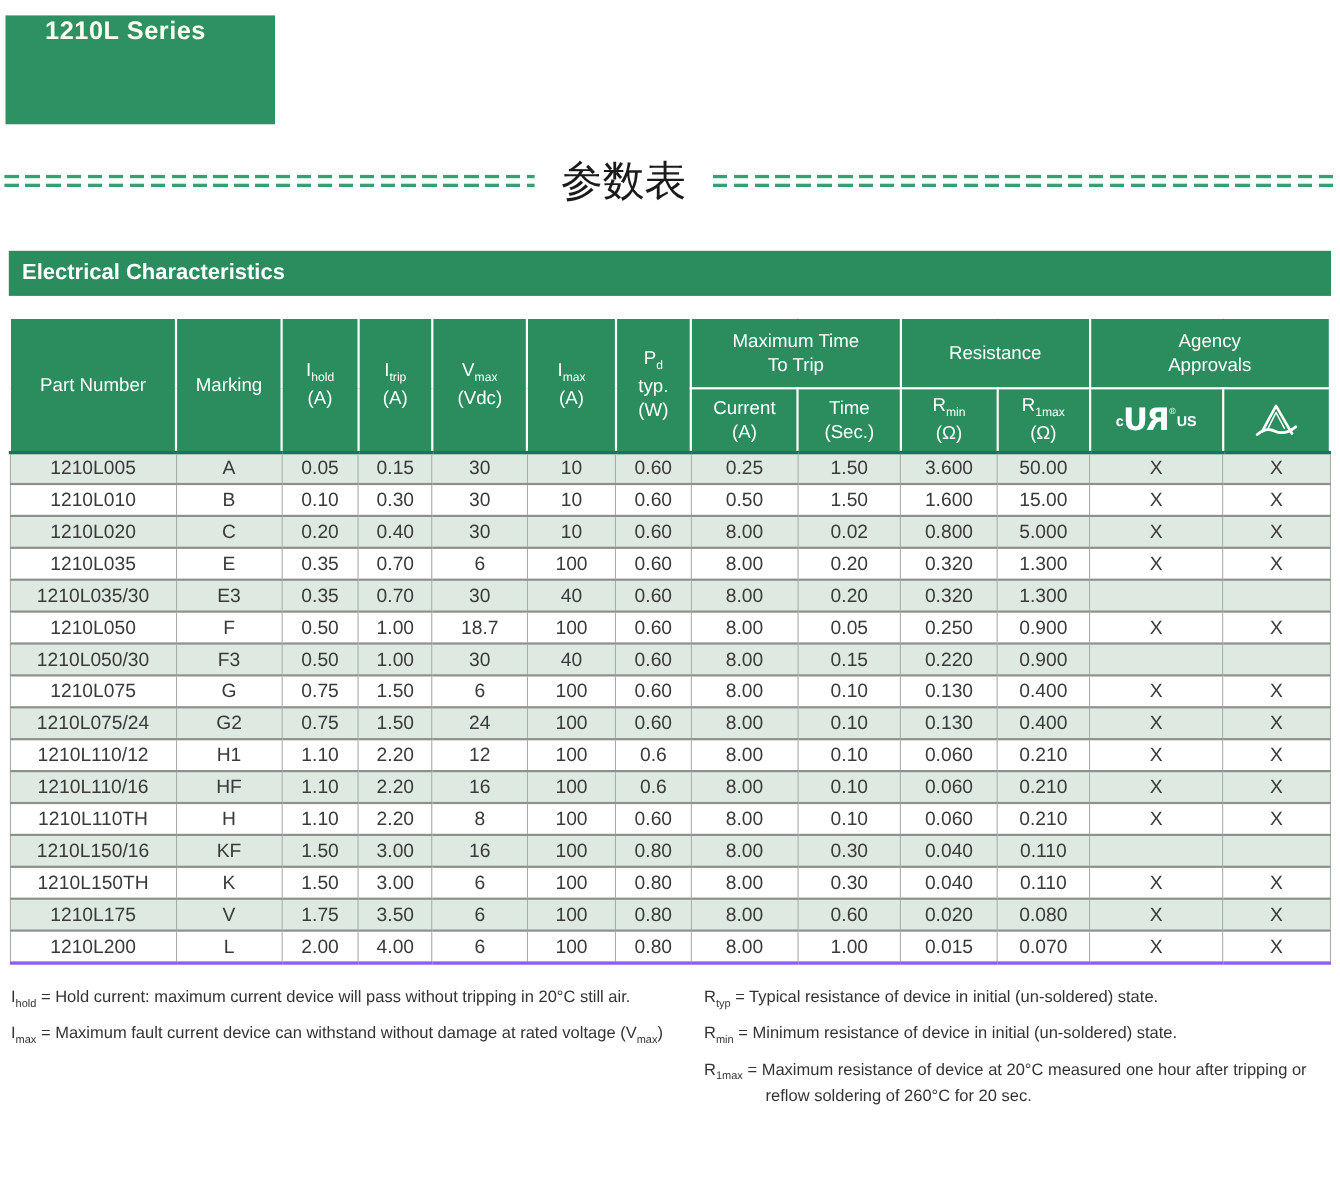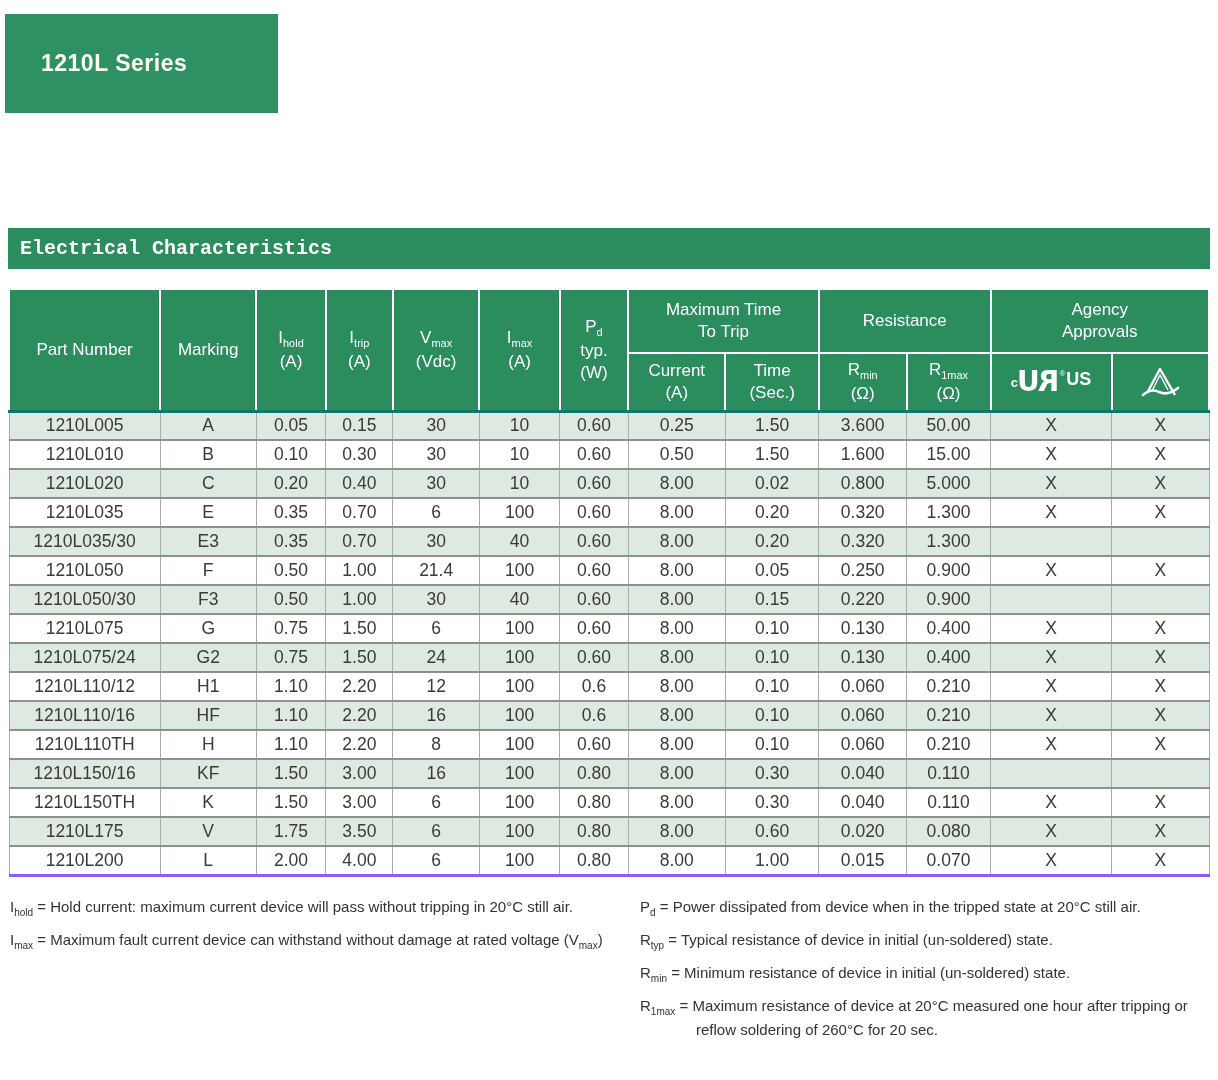--- a/index.html
+++ b/index.html
@@ -4,22 +4,22 @@
 <style>
   * { margin:0; padding:0; box-sizing:border-box; }
   html,body { background:#ffffff; }
   .page {
     position:relative; width:1218px; height:1080px; background:#ffffff;
     font-family:"Liberation Sans", sans-serif; color:#2f2f2f; overflow:hidden;
   }
 
   
   .banner {
-    position:absolute; left:5px; top:14px; width:273px; height:99px;
-    background:#2e9164; display:flex; align-items:center;
+    position:absolute; left:5px; top:14px; width:245px; height:99px;
+    background:#2e9164; display:flex; align-items:flex-start;
   }
   .banner-text { color:#fdfdf2; font-weight:bold; font-size:23px; padding-left:36px; letter-spacing:0.5px; }
 
   
   .title-band {
     position:absolute; left:4px; right:0; top:138px; height:52px;
     display:flex; align-items:center;
   }
   .dash-rule {
     height:11px;
@@ -35,21 +35,21 @@
   .cn-title {
     flex:0 0 auto; padding:0 24px; font-family:"DejaVu Serif", serif;
     font-size:38px; color:#1a1a1a; line-height:1;
   }
 
   
   .section-bar {
     position:absolute; left:8px; top:228px; width:1202px; height:41px;
     background:#2b8c5e; display:flex; align-items:center;
   }
-  .section-bar span { color:#ffffff; font-weight:bold; font-size:20px; padding-left:12px;font-family:Liberation Mono, monospace; }
+  .section-bar span { color:#ffffff; font-weight:bold; font-size:20px; padding-left:12px; }
 
   
   .tbl-wrap { position:absolute; left:8px; top:288px; width:1202px; }
   table { border-collapse:collapse; table-layout:fixed; width:1202px; }
 
   thead th {
     background:#2b8c5e; color:#ffffff; font-weight:normal;
     border:2px solid #ffffff; text-align:center; vertical-align:middle;
     font-size:17px; line-height:1.3; padding:4px 2px;
   }
@@ -65,41 +65,46 @@
   tbody tr:nth-child(odd) td { background:#dde9e1; }
   tbody tr:first-child td { border-top:3px solid #0f766e; }
   tbody tr:last-child  td { border-bottom:3px solid #8b5cf6; }
 
   
   .ul-wrap { display:inline-flex; align-items:flex-end; justify-content:center; color:#fff; }
   .ul-c  { font-size:13px; font-weight:bold; margin-right:1px; transform:translateY(-2px); }
   .ul-ru { display:inline-block; transform:scaleX(-1); font-weight:bold; font-size:28px;
            letter-spacing:-2px; line-height:0.9; font-family:"DejaVu Sans", sans-serif; }
   .ul-reg { font-size:8px; transform:translateY(-14px); }
-  .ul-us { font-size:18px; font-weight:bold; margin-left:1px; transform:translateY(-2px); }
+  .ul-us { font-size:13px; font-weight:bold; margin-left:1px; transform:translateY(-2px); }
   .tri-icon { display:block; margin:0 auto; }
 
   
   .fn-col { position:absolute; top:898px; font-size:15px; color:#333333; }
   .fn-col.left  { left:10px;  width:612px; }
   .fn-col.right { left:640px; width:578px; }
   .fn { padding-left:56px; text-indent:-56px; margin-bottom:9px; line-height:18px; }
   .fn sub { font-size:10px; }
   .caution { position:absolute; left:10px; top:1030px; font-size:15px; color:#333333; }
   .caution b { color:#111111; }
 </style>
 </head>
 <body>
 
 <div class="page">
 
   <div class="banner">
     <span class="banner-text">1210L Series</span>
   </div>
 
+  <div class="title-band">
+    <div class="dash-rule left"></div>
+    <div class="cn-title">参数表</div>
+    <div class="dash-rule right"></div>
+  </div>
 
   <div class="section-bar">
     <span>Electrical Characteristics</span>
   </div>
 
   <div class="tbl-wrap">
     <table>
       <colgroup>
         <col style="width:12.6%">
           <col style="width:8.0%">
@@ -224,21 +229,21 @@
       <td>0.320</td>
       <td>1.300</td>
       <td></td>
       <td></td>
     </tr>
           <tr>
       <td>1210L050</td>
       <td>F</td>
       <td>0.50</td>
       <td>1.00</td>
-      <td>21.4</td>
+      <td>18.7</td>
       <td>100</td>
       <td>0.60</td>
       <td>8.00</td>
       <td>0.05</td>
       <td>0.250</td>
       <td>0.900</td>
       <td>X</td>
       <td>X</td>
     </tr>
           <tr>
@@ -394,20 +399,19 @@
         </tbody>
     </table>
   </div>
 
   <div class="fn-col left">
     <p class="fn"><span>I</span><sub>hold</sub><span> = Hold current: maximum current device will pass without tripping in 20°C still air.</span></p>
     <p class="fn"><span>I</span><sub>max</sub><span> = Maximum fault current device can withstand without damage at rated voltage (V</span><sub>max</sub><span>)</span></p>
   </div>
 
   <div class="fn-col right">
-    <p class="fn"><span>P</span><sub>d</sub><span> = Power dissipated from device when in the tripped state at 20°C still air.</span></p>
     <p class="fn"><span>R</span><sub>typ</sub><span> = Typical resistance of device in initial (un-soldered) state.</span></p>
     <p class="fn"><span>R</span><sub>min</sub><span> = Minimum resistance of device in initial (un-soldered) state.</span></p>
     <p class="fn"><span>R</span><sub>1max</sub><span> = Maximum resistance of device at 20°C measured one hour after tripping or reflow soldering of 260°C for 20 sec.</span></p>
   </div>
 
 
 </div>
 
 </body></html>

